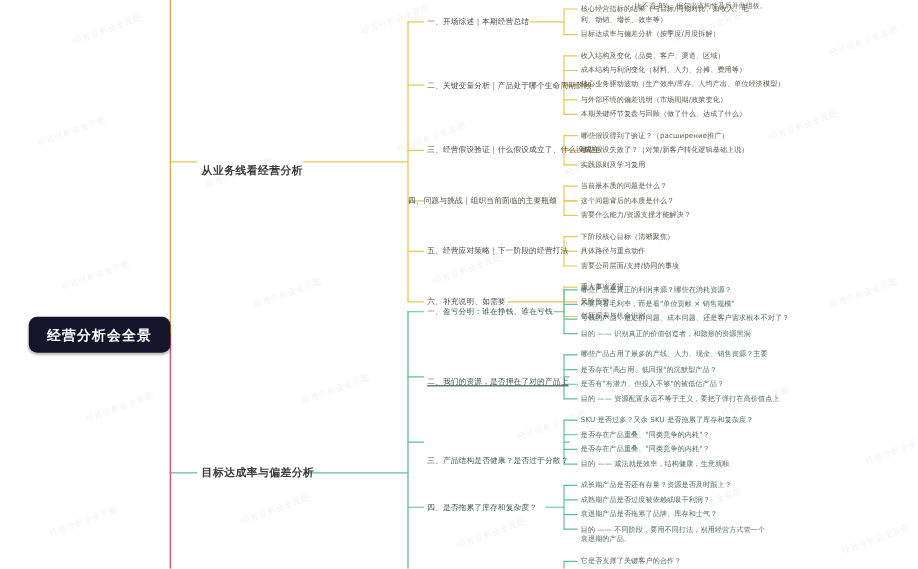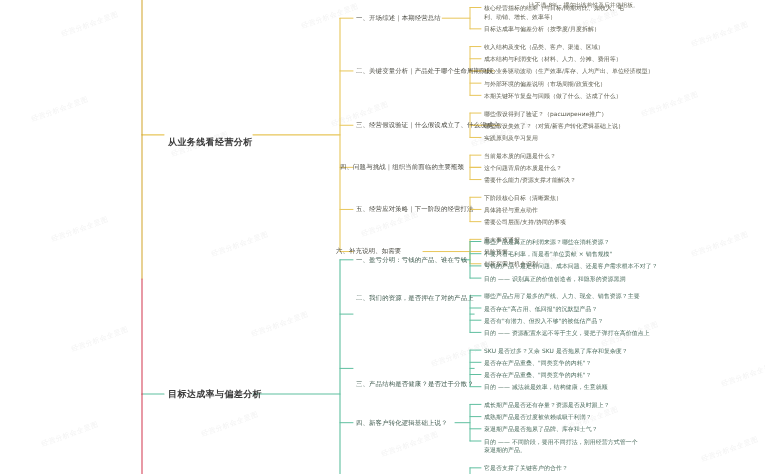--- a/index.html
+++ b/index.html
@@ -170,20 +170,23 @@
       <path d="M 340 528.2499999999999 L 353 528.2499999999999" stroke="#5fbf9f" stroke-width="1" fill="none" stroke-linecap="round"></path>
       <path d="M 340 259.79999999999995 L 340 528.2499999999999" stroke="#5fbf9f" stroke-width="1.1" fill="none" stroke-linecap="round"></path>
       <path d="M 253 394.0249999999999 L 340 394.0249999999999" stroke="#5fbf9f" stroke-width="1.1" fill="none" stroke-linecap="round"></path>
       <path d="M 142 394.0249999999999 L 164 394.0249999999999" stroke="#5fbf9f" stroke-width="1.1" fill="none" stroke-linecap="round"></path>
       <path d="M 142 134.86249999999998 L 142 279" stroke="#d9b24a" stroke-width="1.2" fill="none" stroke-linecap="round"></path>
       <path d="M 142 279 L 142 394.0249999999999" stroke="#d9566a" stroke-width="1.2" fill="none" stroke-linecap="round"></path>
       <path d="M 142 0 L 142 134.86249999999998" stroke="#d9b24a" stroke-width="1.2" fill="none" stroke-linecap="round"></path>
       <path d="M 142 394.0249999999999 L 142 474" stroke="#d9566a" stroke-width="1.2" fill="none" stroke-linecap="round"></path>
     </svg>
 
+  <div class="root">
+    <span>经营分析会全景</span>
+  </div>
 
   <div class="stray" style="left:529px;top:1px;">比不遗-8%。据尔出该构性及后并做组板。</div>
 
   <div id="nodes">
       <div class="l3  wrap" style="left: 484px; top: 4px; max-width: 262px;">核心经营指标的结果（与目标/同期对比、如收入、毛<br>利、动销、增长、效率等）</div>
       <div class="l3  wrap" style="left: 484px; top: 25.35px; max-width: 262px;">目标达成率与偏差分析（按季度/月度拆解）</div>
       <div class="l2 " style="left: 356px; top: 13.975px;">一、开场综述｜本期经营总结</div>
       <div class="l3  wrap" style="left: 484px; top: 43.05px; max-width: 262px;">收入结构及变化（品类、客户、渠道、区域）</div>
       <div class="l3  wrap" style="left: 484px; top: 55.25px; max-width: 262px;">成本结构与利润变化（材料、人力、分摊、费用等）</div>
       <div class="l3  wrap" style="left: 484px; top: 67.45px; max-width: 262px;">核心业务驱动波动（生产效率/库存、人均产出、单位经济模型）</div>
@@ -198,38 +201,38 @@
       <div class="l3  wrap" style="left: 484px; top: 163.85px; max-width: 262px;">这个问题背后的本质是什么？</div>
       <div class="l3  wrap" style="left: 484px; top: 176.05px; max-width: 262px;">需要什么能力/资源支撑才能解决？</div>
       <div class="l2 " style="left: 340px; top: 163.15px;">四、问题与挑战｜组织当前面临的主要瓶颈</div>
       <div class="l3  wrap" style="left: 484px; top: 193.75px; max-width: 262px;">下阶段核心目标（清晰聚焦）</div>
       <div class="l3  wrap" style="left: 484px; top: 205.95px; max-width: 262px;">具体路径与重点动作</div>
       <div class="l3  wrap" style="left: 484px; top: 218.15px; max-width: 262px;">需要公司层面/支持/协同的事项</div>
       <div class="l2 " style="left: 356px; top: 205.25px;">五、经营应对策略｜下一阶段的经营打法</div>
       <div class="l3  wrap" style="left: 484px; top: 235.85px; max-width: 262px;">重大事项通报</div>
       <div class="l3  wrap" style="left: 484px; top: 248.05px; max-width: 262px;">风险预警</div>
       <div class="l3  wrap" style="left: 484px; top: 260.25px; max-width: 262px;">创新探索与机会识别</div>
-      <div class="l2 " style="left: 336px; top: 247.35px;">六、补充说明、如需要</div>
+      <div class="l2 " style="left: 356px; top: 247.35px;">六、补充说明、如需要</div>
       <div class="branch" style="left: 168px; top: 136px;">从业务线看经营分析</div>
       <div class="l3 green wrap" style="left: 484px; top: 238px; max-width: 262px;">哪些产品是真正的利润来源？哪些在消耗资源？</div>
       <div class="l3 green wrap" style="left: 484px; top: 250.2px; max-width: 262px;">不要只看毛利率，而是看"单位贡献 × 销售规模"</div>
       <div class="l3 green wrap" style="left: 484px; top: 262.4px; max-width: 262px;">亏钱的产品，是定价问题、成本问题、还是客户需求根本不对了？</div>
       <div class="l3 green wrap" style="left: 484px; top: 274.6px; max-width: 262px;">目的 —— 识别真正的价值创造者，和隐形的资源黑洞</div>
-      <div class="l2 green" style="left: 356px; top: 255.6px;">一、盈亏分明：亏钱的产品、谁在亏钱</div>
+      <div class="l2 green" style="left: 356px; top: 255.6px;">一、盈亏分明：谁在挣钱、谁在亏钱</div>
       <div class="l3 green wrap" style="left: 484px; top: 292.3px; max-width: 262px;">哪些产品占用了最多的产线、人力、现金、销售资源？主要</div>
       <div class="l3 green wrap" style="left: 484px; top: 304.5px; max-width: 262px;">是否存在"高占用、低回报"的沉默型产品？</div>
       <div class="l3 green wrap" style="left: 484px; top: 316.7px; max-width: 262px;">是否有"有潜力、但投入不够"的被低估产品？</div>
       <div class="l3 green wrap" style="left: 484px; top: 328.9px; max-width: 262px;">目的 —— 资源配置永远不等于主义，要把子弹打在高价值点上</div>
-      <div class="l2 green" style="left: 356px; top: 294px;">二、我们的资源，是否押在了对的产品上</div>
+      <div class="l2 green" style="left: 356px; top: 314px; text-decoration: underline;">二、我们的资源，是否押在了对的产品上</div>
       <div class="l3 green wrap" style="left: 484px; top: 346.6px; max-width: 262px;">SKU 是否过多？又余 SKU 是否拖累了库存和复杂度？</div>
       <div class="l3 green wrap" style="left: 484px; top: 358.8px; max-width: 262px;">是否存在产品重叠、"同类竞争的内耗"？</div>
       <div class="l3 green wrap" style="left: 484px; top: 371px; max-width: 262px;">是否存在产品重叠、"同类竞争的内耗"？</div>
       <div class="l3 green wrap" style="left: 484px; top: 383.2px; max-width: 262px;">目的 —— 减法就是效率，结构健康，生意就顺</div>
       <div class="l2 green" style="left: 356px; top: 380px;">三、产品结构是否健康？是否过于分散？</div>
       <div class="l3 green wrap" style="left: 484px; top: 400.9px; max-width: 262px;">成长期产品是否还有存量？资源是否及时跟上？</div>
       <div class="l3 green wrap" style="left: 484px; top: 413.1px; max-width: 262px;">成熟期产品是否过度被依赖或吸干利润？</div>
       <div class="l3 green wrap" style="left: 484px; top: 425.3px; max-width: 262px;">衰退期产品是否拖累了品牌、库存和士气？</div>
       <div class="l3 green wrap" style="left: 484px; top: 437.5px; max-width: 262px;">目的 —— 不同阶段，要用不同打法，别用经营方式管一个<br>衰退期的产品。</div>
-      <div class="l2 green" style="left: 356px; top: 418.5px;">四、新客户转化逻辑基础上说？</div>
+      <div class="l2 green" style="left: 356px; top: 418.5px;">四、是否拖累了库存和复杂度？</div>
       <div class="l3 green wrap" style="left: 484px; top: 464.35px; max-width: 262px;">它是否支撑了关键客户的合作？</div>
       <div class="branch" style="left: 168px; top: 388.025px;">目标达成率与偏差分析</div>
     </div>
 </div>
 
 </body></html>

